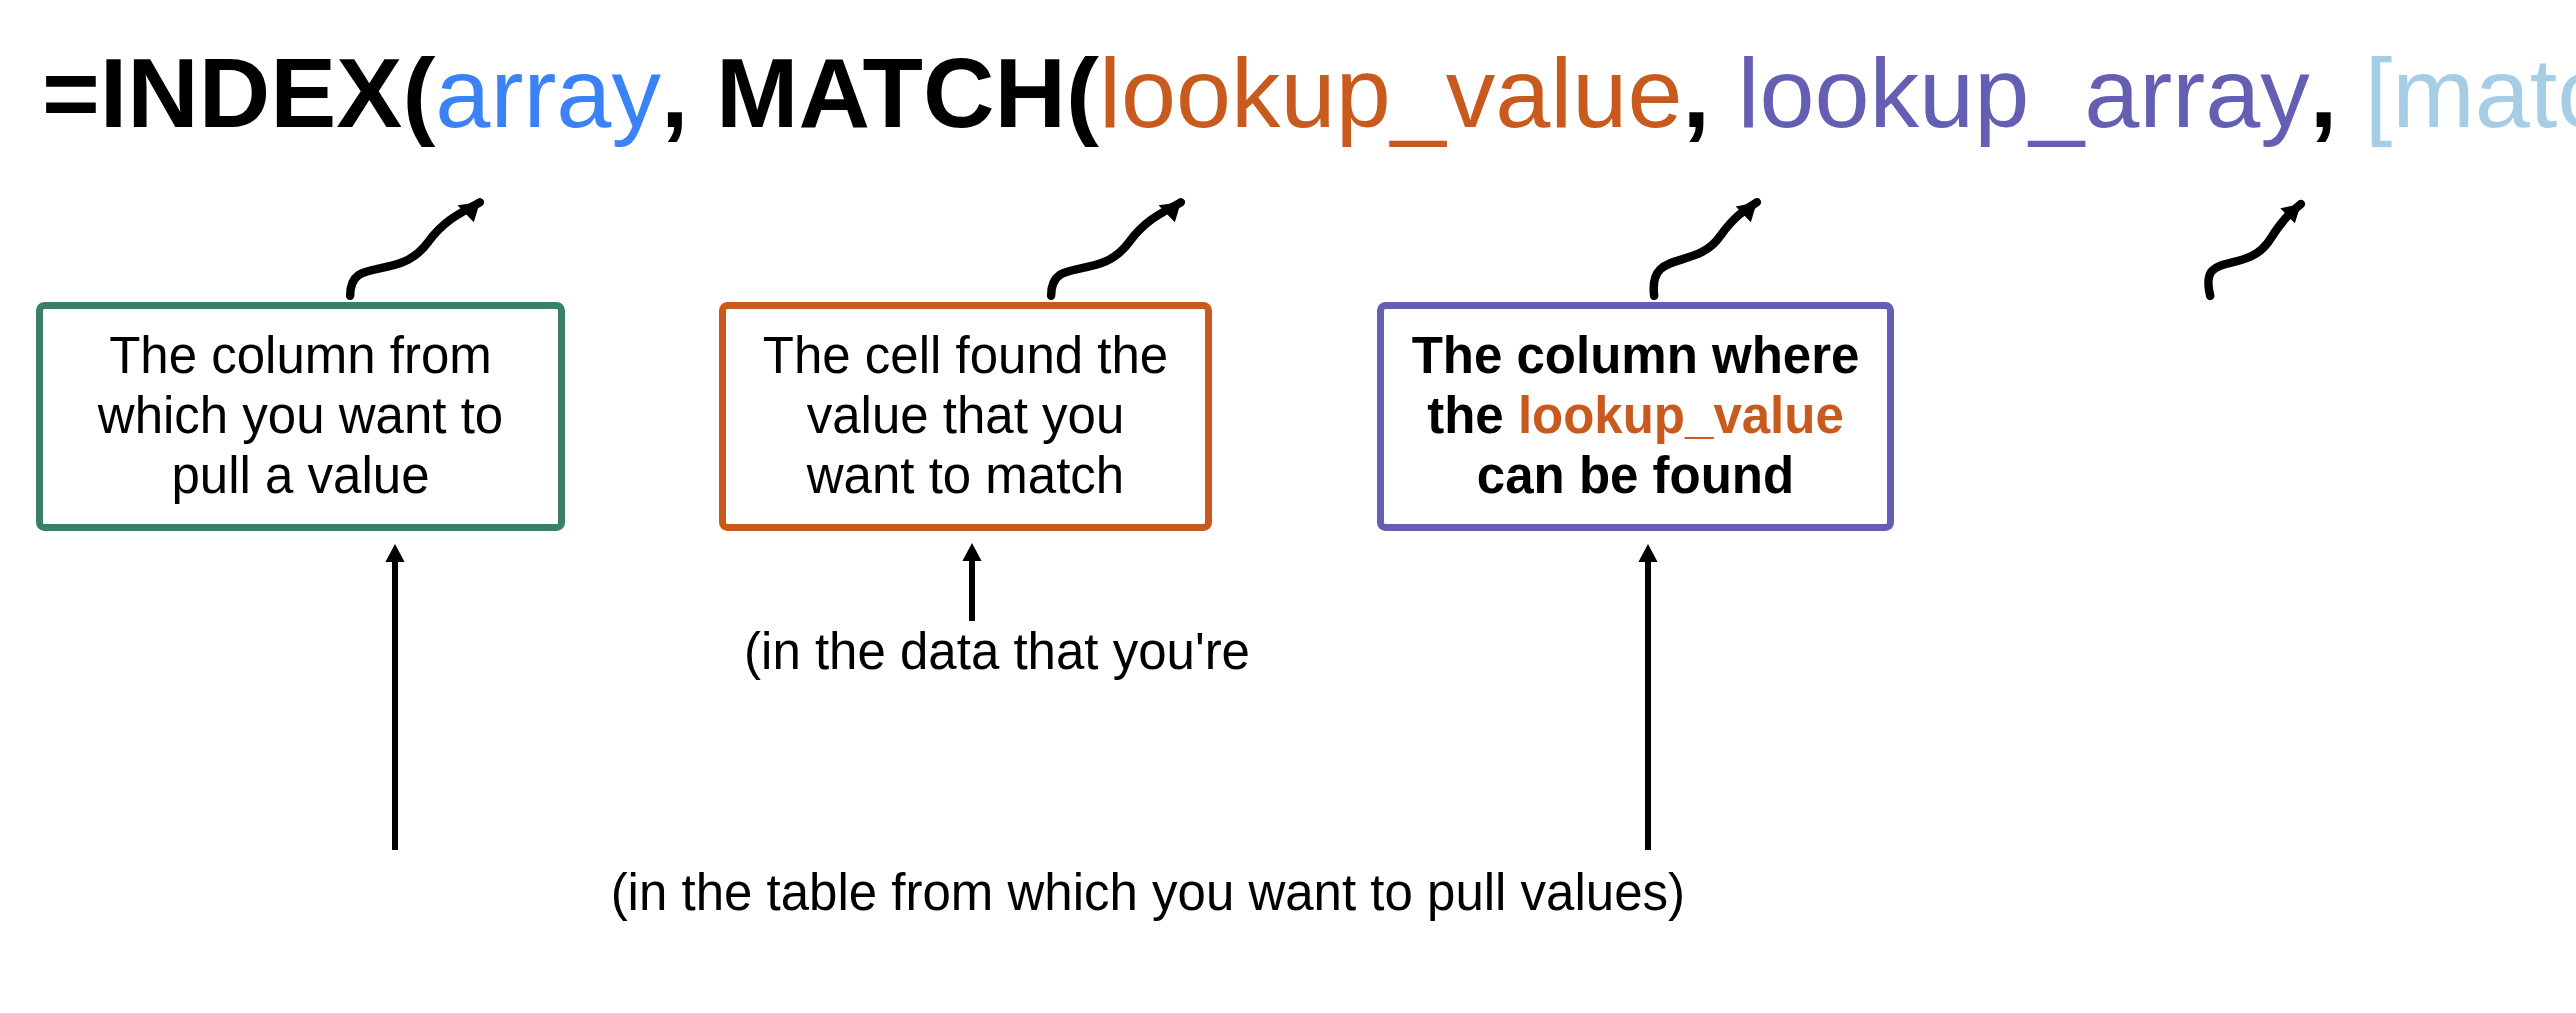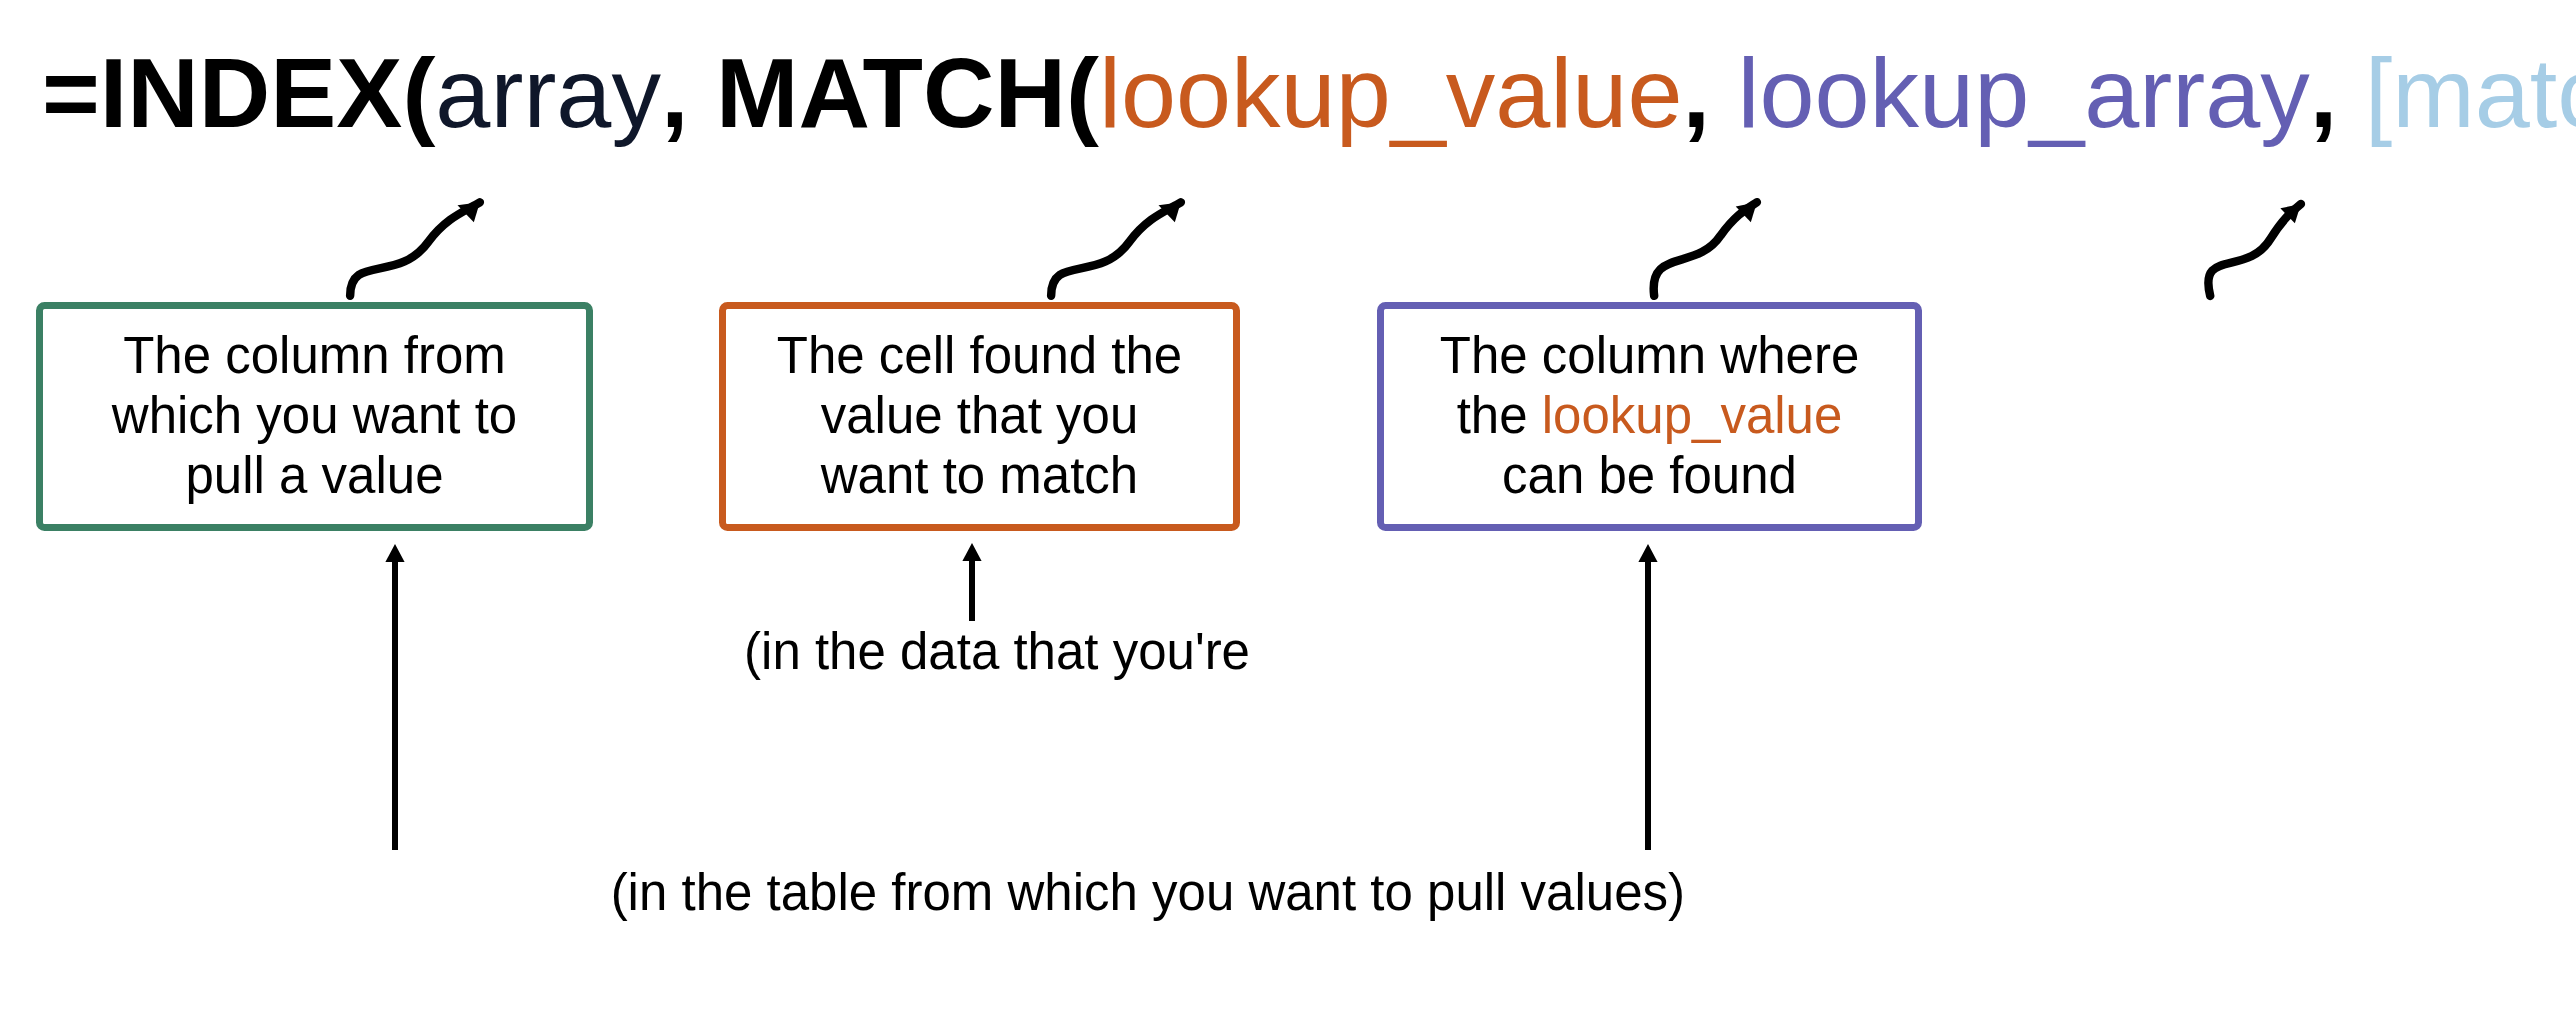--- a/index.html
+++ b/index.html
@@ -21,39 +21,39 @@
     top: 36px;
     left: 42px;
     font-size: 99px;
     white-space: nowrap;
     font-weight: 400;
   }
   .formula .bold {
     font-weight: 700;
     color: #000000;
   }
-  .c-green  { color: #0f172a; font-weight: 400; }
+  .c-green  { color: #3b82f6; font-weight: 400; }
   .c-orange { color: #c85a1e; font-weight: 400; }
   .c-purple { color: #645fb3; font-weight: 400; }
   .c-lblue  { color: #a6cde6; font-weight: 400; }
 
   
   .box {
     position: absolute;
     border: 7.2px solid;
     border-radius: 8.5px;
-    padding: 17px 18px;
+    padding: 17px 4px;
     font-size: 51px;
     text-align: center;
     line-height: 1.18;
     background: #ffffff;
   }
   .box.green  { border-color: #3b8064; }
   .box.orange { border-color: #c85a1e; }
-  .box.purple { border-color: #645fb3; }
+  .box.purple { border-color: #645fb3; font-weight: bold; }
   .box.lblue  { border-color: #a6cde6; }
 
   .box .hl-orange { color: #c85a1e; }
   .box .hl-lblue  { color: #3ea0d4; font-weight: 700; }
 
   
   .caption {
     position: absolute;
     font-size: 51px;
     text-align: right;

